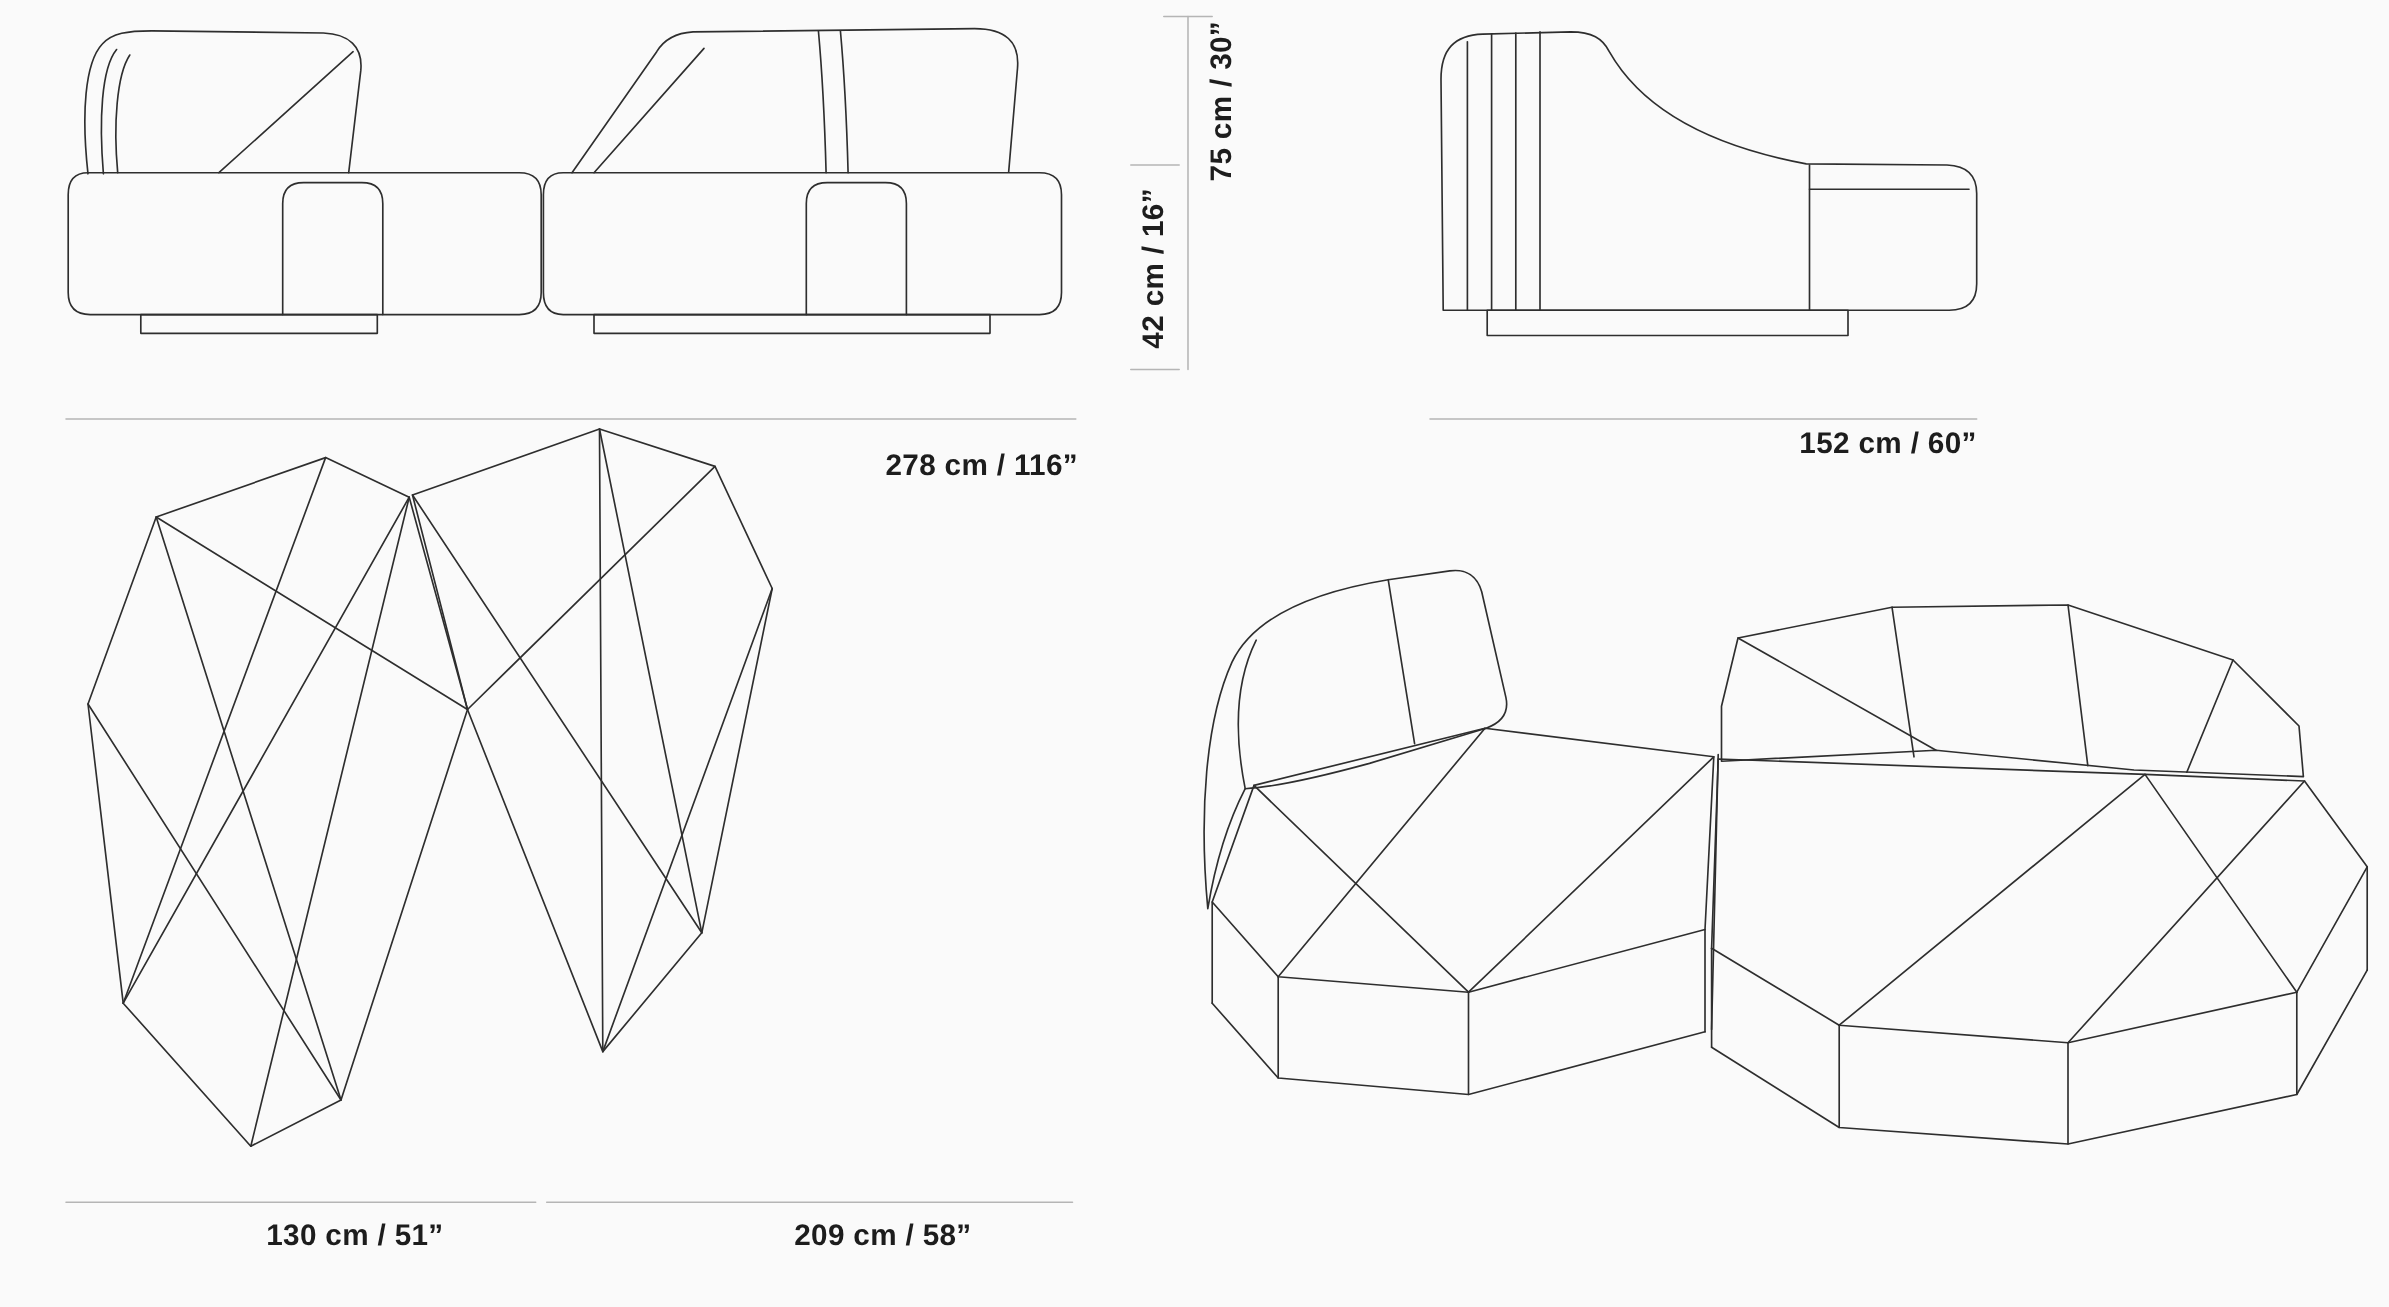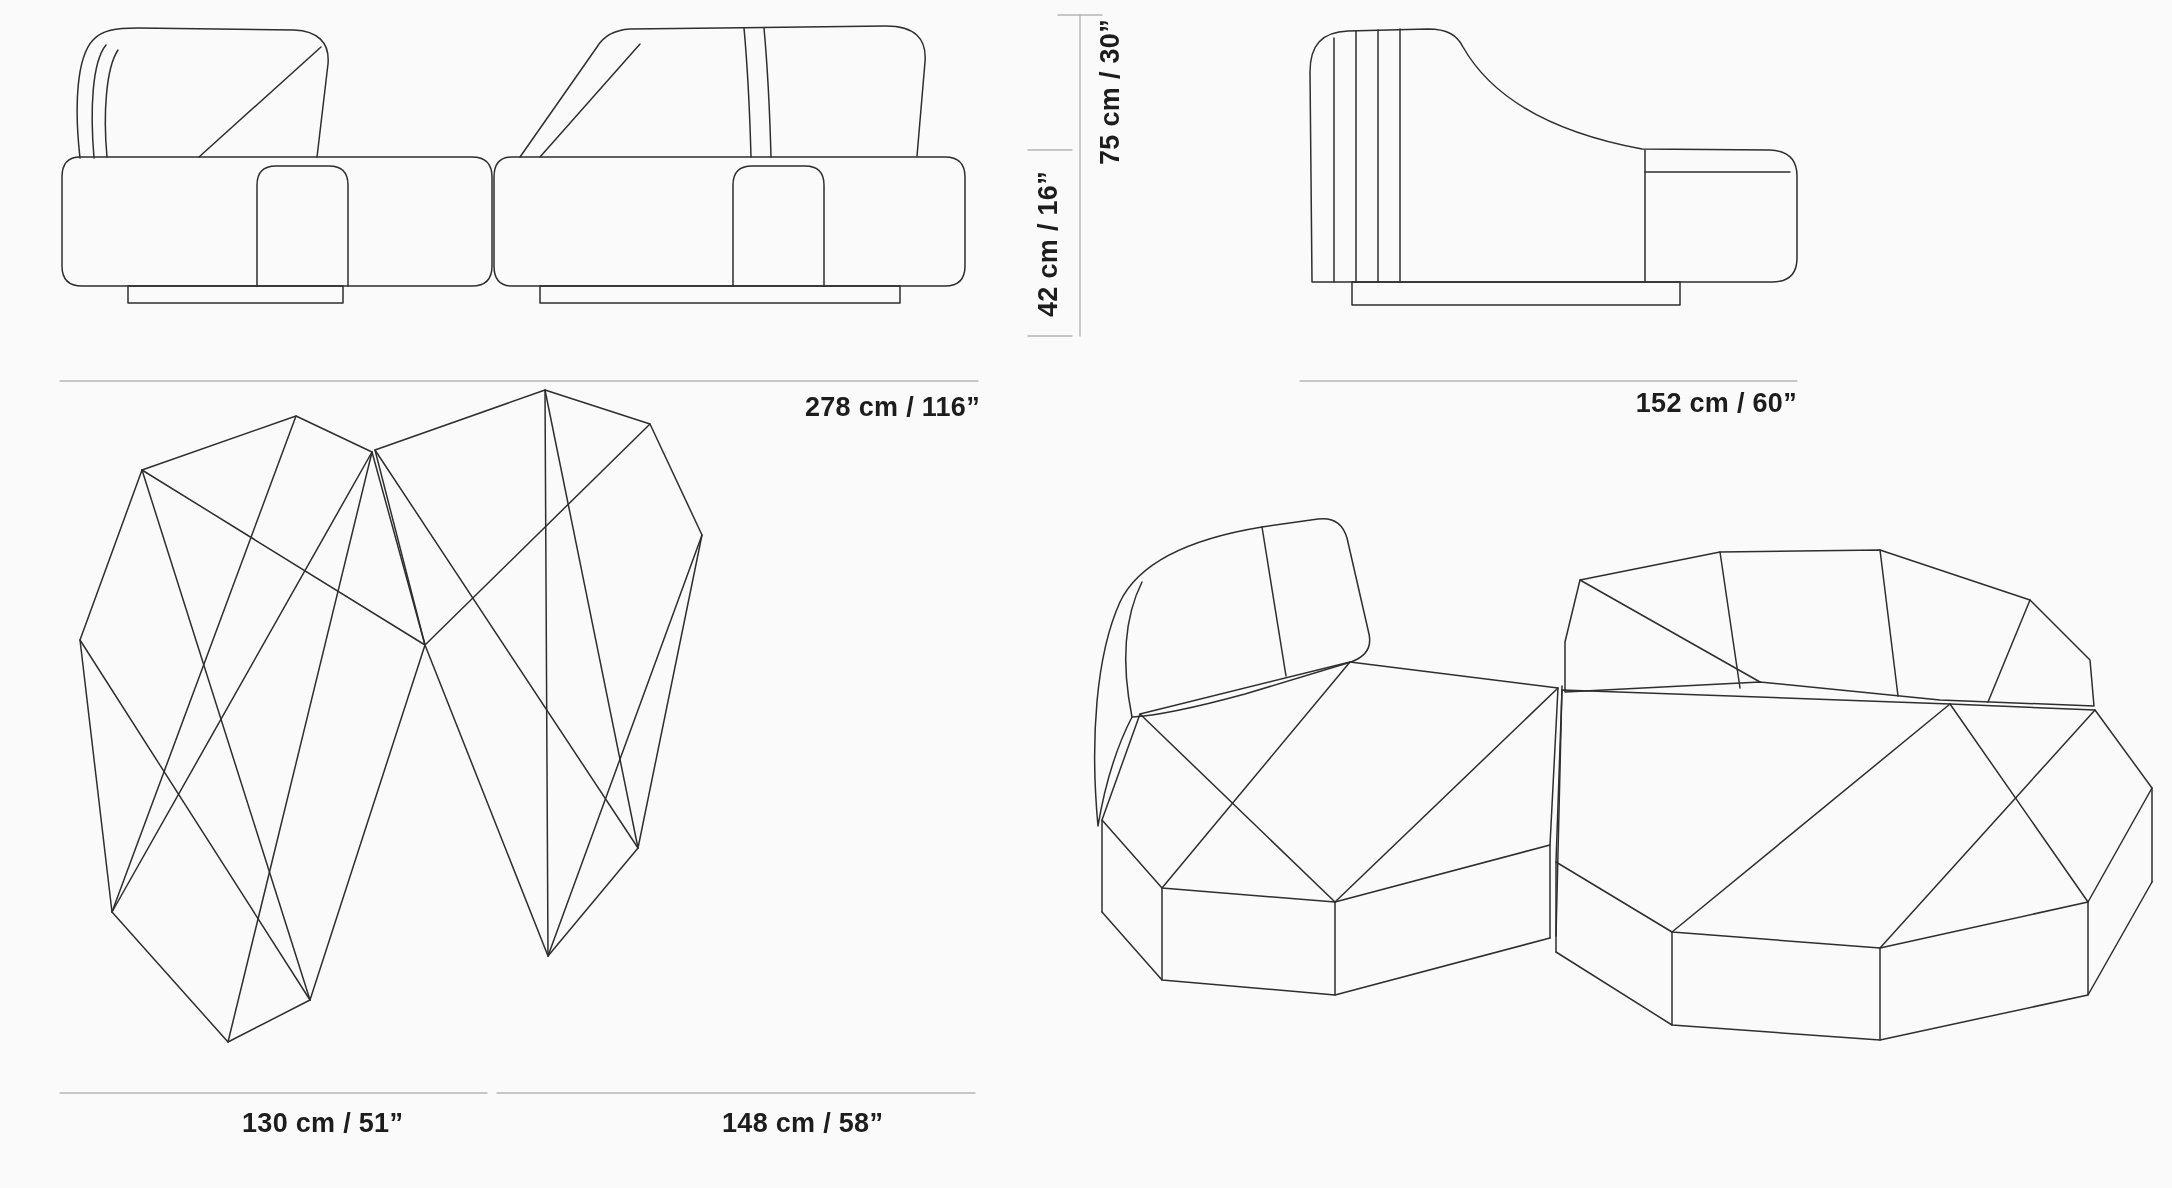--- a/index.html
+++ b/index.html
@@ -144,25 +144,25 @@
       <path data-name="dim-line-side-depth" d="M1300,381 H1797"></path>
       <path data-name="dim-line-top-left-width" d="M60,1093 H487"></path>
       <path data-name="dim-line-top-right-width" d="M497,1093 H975"></path>
       <path data-name="dim-line-height-vertical" d="M1080,15 V336"></path>
       <path data-name="dim-tick-seat-height-top" d="M1028,150 H1072"></path>
       <path data-name="dim-tick-seat-height-bottom" d="M1028,336 H1072"></path>
       <path data-name="dim-tick-overall-height-top" d="M1058,15 H1102"></path>
     </g>
   </svg>
 
-  <div class="dim-label right" style="left:680px; top:392px; width:300px;" data-name="front-width-label">278 cm / 116”</div>
+  <div class="dim-label right" style="left:680px; top:408px; width:300px;" data-name="front-width-label">278 cm / 116”</div>
 
   <div class="dim-label rot" style="left:958px; top:224px; width:180px; height:40px;" data-name="seat-height-label">42 cm / 16”</div>
 
   <div class="dim-label rot" style="left:1020px; top:72px; width:180px; height:40px;" data-name="overall-height-label">75 cm / 30”</div>
 
   <div class="dim-label right" style="left:1500px; top:388px; width:297px;" data-name="side-depth-label">152 cm / 60”</div>
 
   <div class="dim-label center" style="left:242px; top:1108px; width:300px;" data-name="top-left-module-width-label">130 cm / 51”</div>
 
-  <div class="dim-label center" style="left:722px; top:1108px; width:300px;" data-name="top-right-module-width-label">148 cm / 58”</div>
+  <div class="dim-label center" style="left:722px; top:1108px; width:300px;" data-name="top-right-module-width-label">209 cm / 58”</div>
 
 </div>
 
 </body></html>

